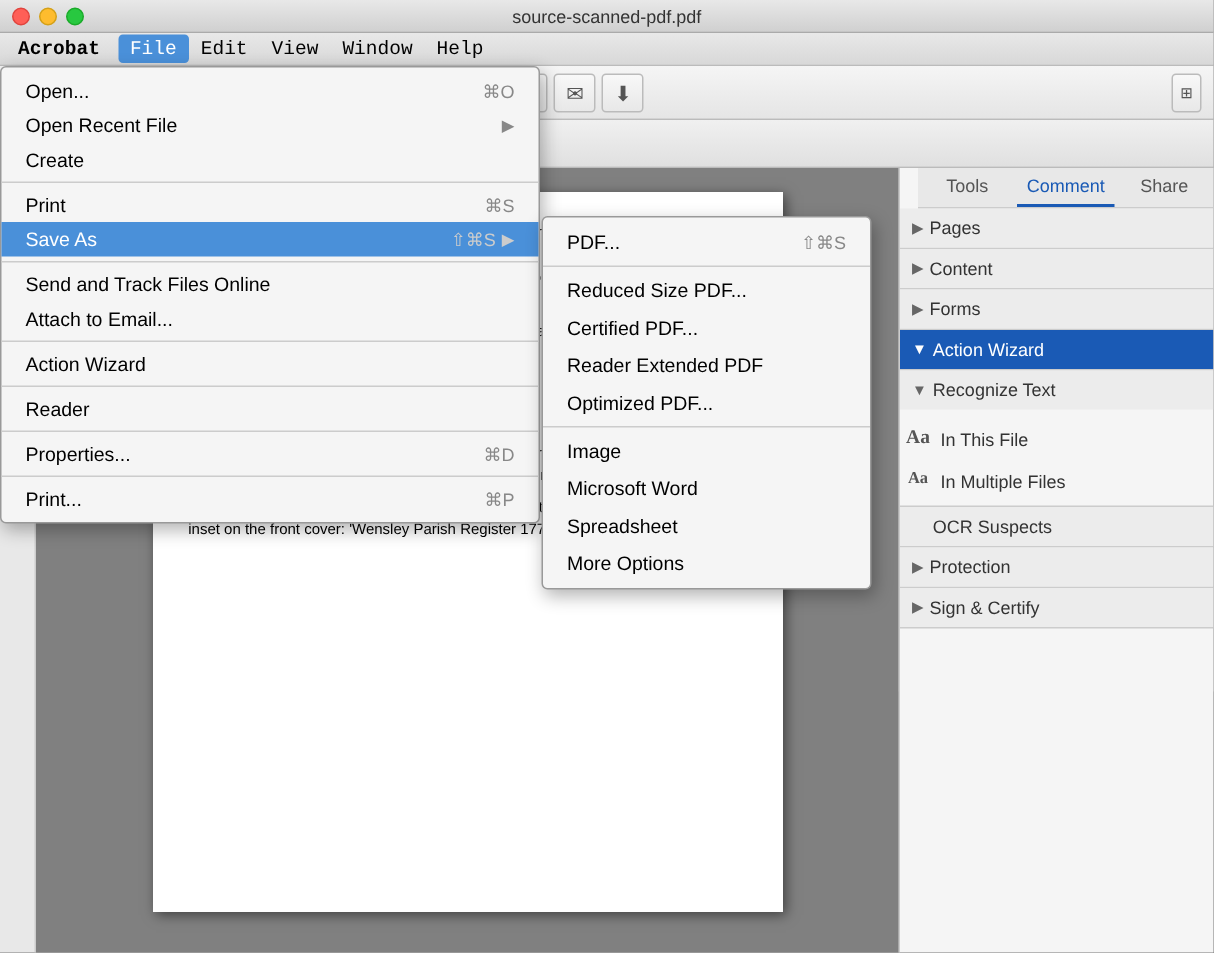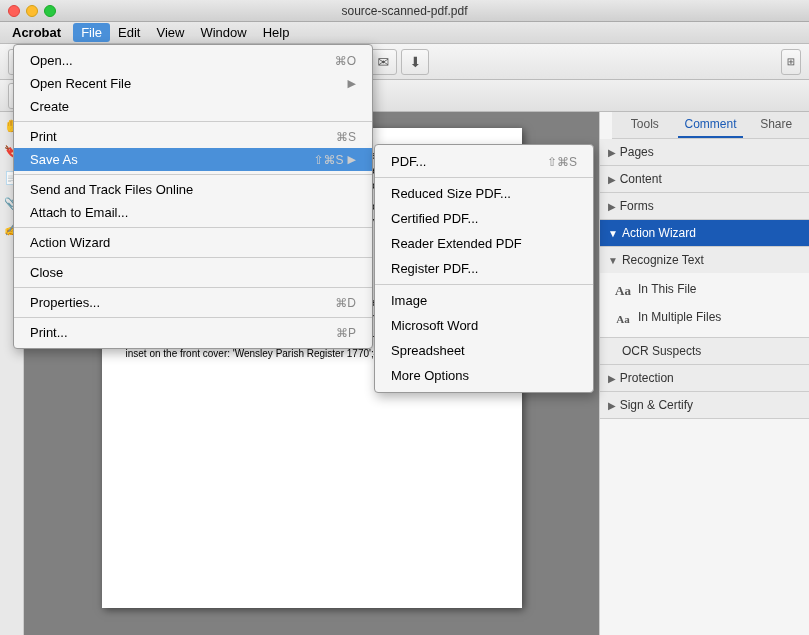--- a/index.html
+++ b/index.html
@@ -12,21 +12,21 @@
     .titlebar { height: 22px; background: linear-gradient(to bottom, #e8e8e8, #d0d0d0); display: flex; align-items: center; padding: 0 8px; border-bottom: 1px solid #aaa; position: relative; }
     .traffic-lights { display: flex; gap: 6px; align-items: center; }
     .traffic-light { width: 12px; height: 12px; border-radius: 50%; cursor: pointer; }
     .tl-close { background: #ff5f57; border: 1px solid #e0443e; }
     .tl-min { background: #febc2e; border: 1px solid #d4a017; }
     .tl-max { background: #28c840; border: 1px solid #1aab29; }
     .titlebar-title { position: absolute; left: 50%; transform: translateX(-50%); font-size: 12px; color: #333; font-weight: 500; }
 
     
     .menubar { height: 22px; background: linear-gradient(to bottom, #e8e8e8, #d8d8d8); display: flex; align-items: center; padding: 0 4px; border-bottom: 1px solid #bbb; }
-    .menu-item { padding: 2px 8px; font-size: 13px; color: #000; cursor: pointer; border-radius: 3px; white-space: nowrap; }
+    .menu-item { padding: 2px 8px; font-size: 13px; color: #000; cursor: pointer; border-radius: 3px; white-space: nowrap; font-family: Liberation Mono, monospace; }
     .menu-item-file { background: #4a90d9; color: white; border-radius: 3px; }
 
     
     .toolbar { height: 36px; background: linear-gradient(to bottom, #f5f5f5, #e5e5e5); display: flex; align-items: center; padding: 0 8px; gap: 4px; border-bottom: 1px solid #bbb; }
     .toolbar-btn { width: 28px; height: 26px; background: linear-gradient(to bottom, #f8f8f8, #e8e8e8); border: 1px solid #bbb; border-radius: 3px; display: flex; align-items: center; justify-content: center; cursor: pointer; font-size: 14px; color: #555; }
     .toolbar-create { display: flex; align-items: center; gap: 2px; padding: 0 8px; height: 26px; background: linear-gradient(to bottom, #f8f8f8, #e8e8e8); border: 1px solid #bbb; border-radius: 3px; cursor: pointer; font-size: 13px; }
     .toolbar-sep { width: 1px; height: 22px; background: #bbb; margin: 0 4px; }
     .page-nav { display: flex; align-items: center; gap: 2px; }
     .page-input { width: 32px; height: 20px; text-align: center; border: 1px solid #bbb; font-size: 12px; border-radius: 2px; }
     .toolbar-right { margin-left: auto; display: flex; align-items: center; gap: 2px; }
@@ -49,24 +49,24 @@
     
     .right-panel { width: 210px; background: #f5f5f5; border-left: 1px solid #ccc; overflow-y: auto; }
     .panel-tabs { display: flex; border-bottom: 1px solid #ccc; background: #e8e8e8; margin-left: 12px; }
     .panel-tab { flex: 1; text-align: center; padding: 5px 4px; font-size: 12px; cursor: pointer; color: #555; }
     .panel-tab.active { color: #1a5ab5; font-weight: 500; border-bottom: 2px solid #1a5ab5; }
 
     .panel-section { border-bottom: 1px solid #ccc; }
     .panel-section-header { display: flex; align-items: center; padding: 6px 8px; cursor: pointer; background: #ececec; font-size: 12px; font-weight: 500; color: #333; }
     .panel-section-header .arrow { margin-right: 4px; font-size: 10px; color: #666; }
     .panel-section-content { padding: 4px 0; }
-    .panel-item { display: flex; align-items: flex-start; padding: 5px 14px; cursor: pointer; font-size: 12px; color: #333; }
+    .panel-item { display: flex; align-items: flex-end; padding: 5px 3px; cursor: pointer; font-size: 12px; color: #333; }
     .panel-item .item-icon { width: 18px; height: 18px; margin-right: 6px; display: flex; align-items: center; justify-content: center; font-size: 11px; color: #555; }
     .panel-item-label { font-size: 12px; }
-    .file-menu { position: absolute; top: 44px; left: 13px; width: 360px; background: #f5f5f5; border: 1px solid #999; border-radius: 4px; box-shadow: 2px 4px 12px rgba(0,0,0,0.3); z-index: 200; padding: 4px 0; }
+    .file-menu { position: absolute; top: 44px; left: 0; width: 360px; background: #f5f5f5; border: 1px solid #999; border-radius: 4px; box-shadow: 2px 4px 12px rgba(0,0,0,0.3); z-index: 200; padding: 4px 0; }
     .fm-item { display: flex; align-items: center; padding: 4px 16px; cursor: pointer; font-size: 13px; color: #000; position: relative; }
     .fm-item.highlighted { background: #4a90d9; color: white; }
     .fm-item .shortcut { margin-left: auto; font-size: 12px; color: #888; }
     .fm-item.highlighted .shortcut { color: #ccc; }
     .fm-item .arrow-right { margin-left: auto; color: #888; font-size: 11px; }
     .fm-separator { height: 1px; background: #ccc; margin: 3px 0; }
 
     
     .submenu { position: absolute; left: 360px; top: -4px; width: 220px; background: #f5f5f5; border: 1px solid #999; border-radius: 4px; box-shadow: 2px 4px 12px rgba(0,0,0,0.3); z-index: 300; padding: 4px 0; }
     .submenu-item { display: flex; align-items: center; padding: 5px 16px; cursor: pointer; font-size: 13px; color: #000; }
@@ -262,21 +262,21 @@
         <div class="submenu-item">
           <span>Reduced Size PDF...</span>
         </div>
         <div class="submenu-item">
           <span>Certified PDF...</span>
         </div>
         <div class="submenu-item">
           <span>Reader Extended PDF</span>
         </div>
         <div class="submenu-item">
-          <span>Register PDF...</span>
+          <span>Optimized PDF...</span>
         </div>
         <div class="submenu-separator"></div>
         <div class="submenu-item">
           <span>Image</span>
         </div>
         <div class="submenu-item">
           <span>Microsoft Word</span>
         </div>
         <div class="submenu-item">
           <span>Spreadsheet</span>
@@ -292,21 +292,21 @@
     </div>
     <div class="fm-item">
       <span>Attach to Email...</span>
     </div>
     <div class="fm-separator"></div>
     <div class="fm-item">
       <span>Action Wizard</span>
     </div>
     <div class="fm-separator"></div>
     <div class="fm-item">
-      <span>Close</span>
+      <span>Reader</span>
     </div>
     <div class="fm-separator"></div>
     <div class="fm-item">
       <span>Properties...</span>
       <span class="shortcut">⌘D</span>
     </div>
     <div class="fm-separator"></div>
     <div class="fm-item">
       <span>Print...</span>
       <span class="shortcut">⌘P</span>

